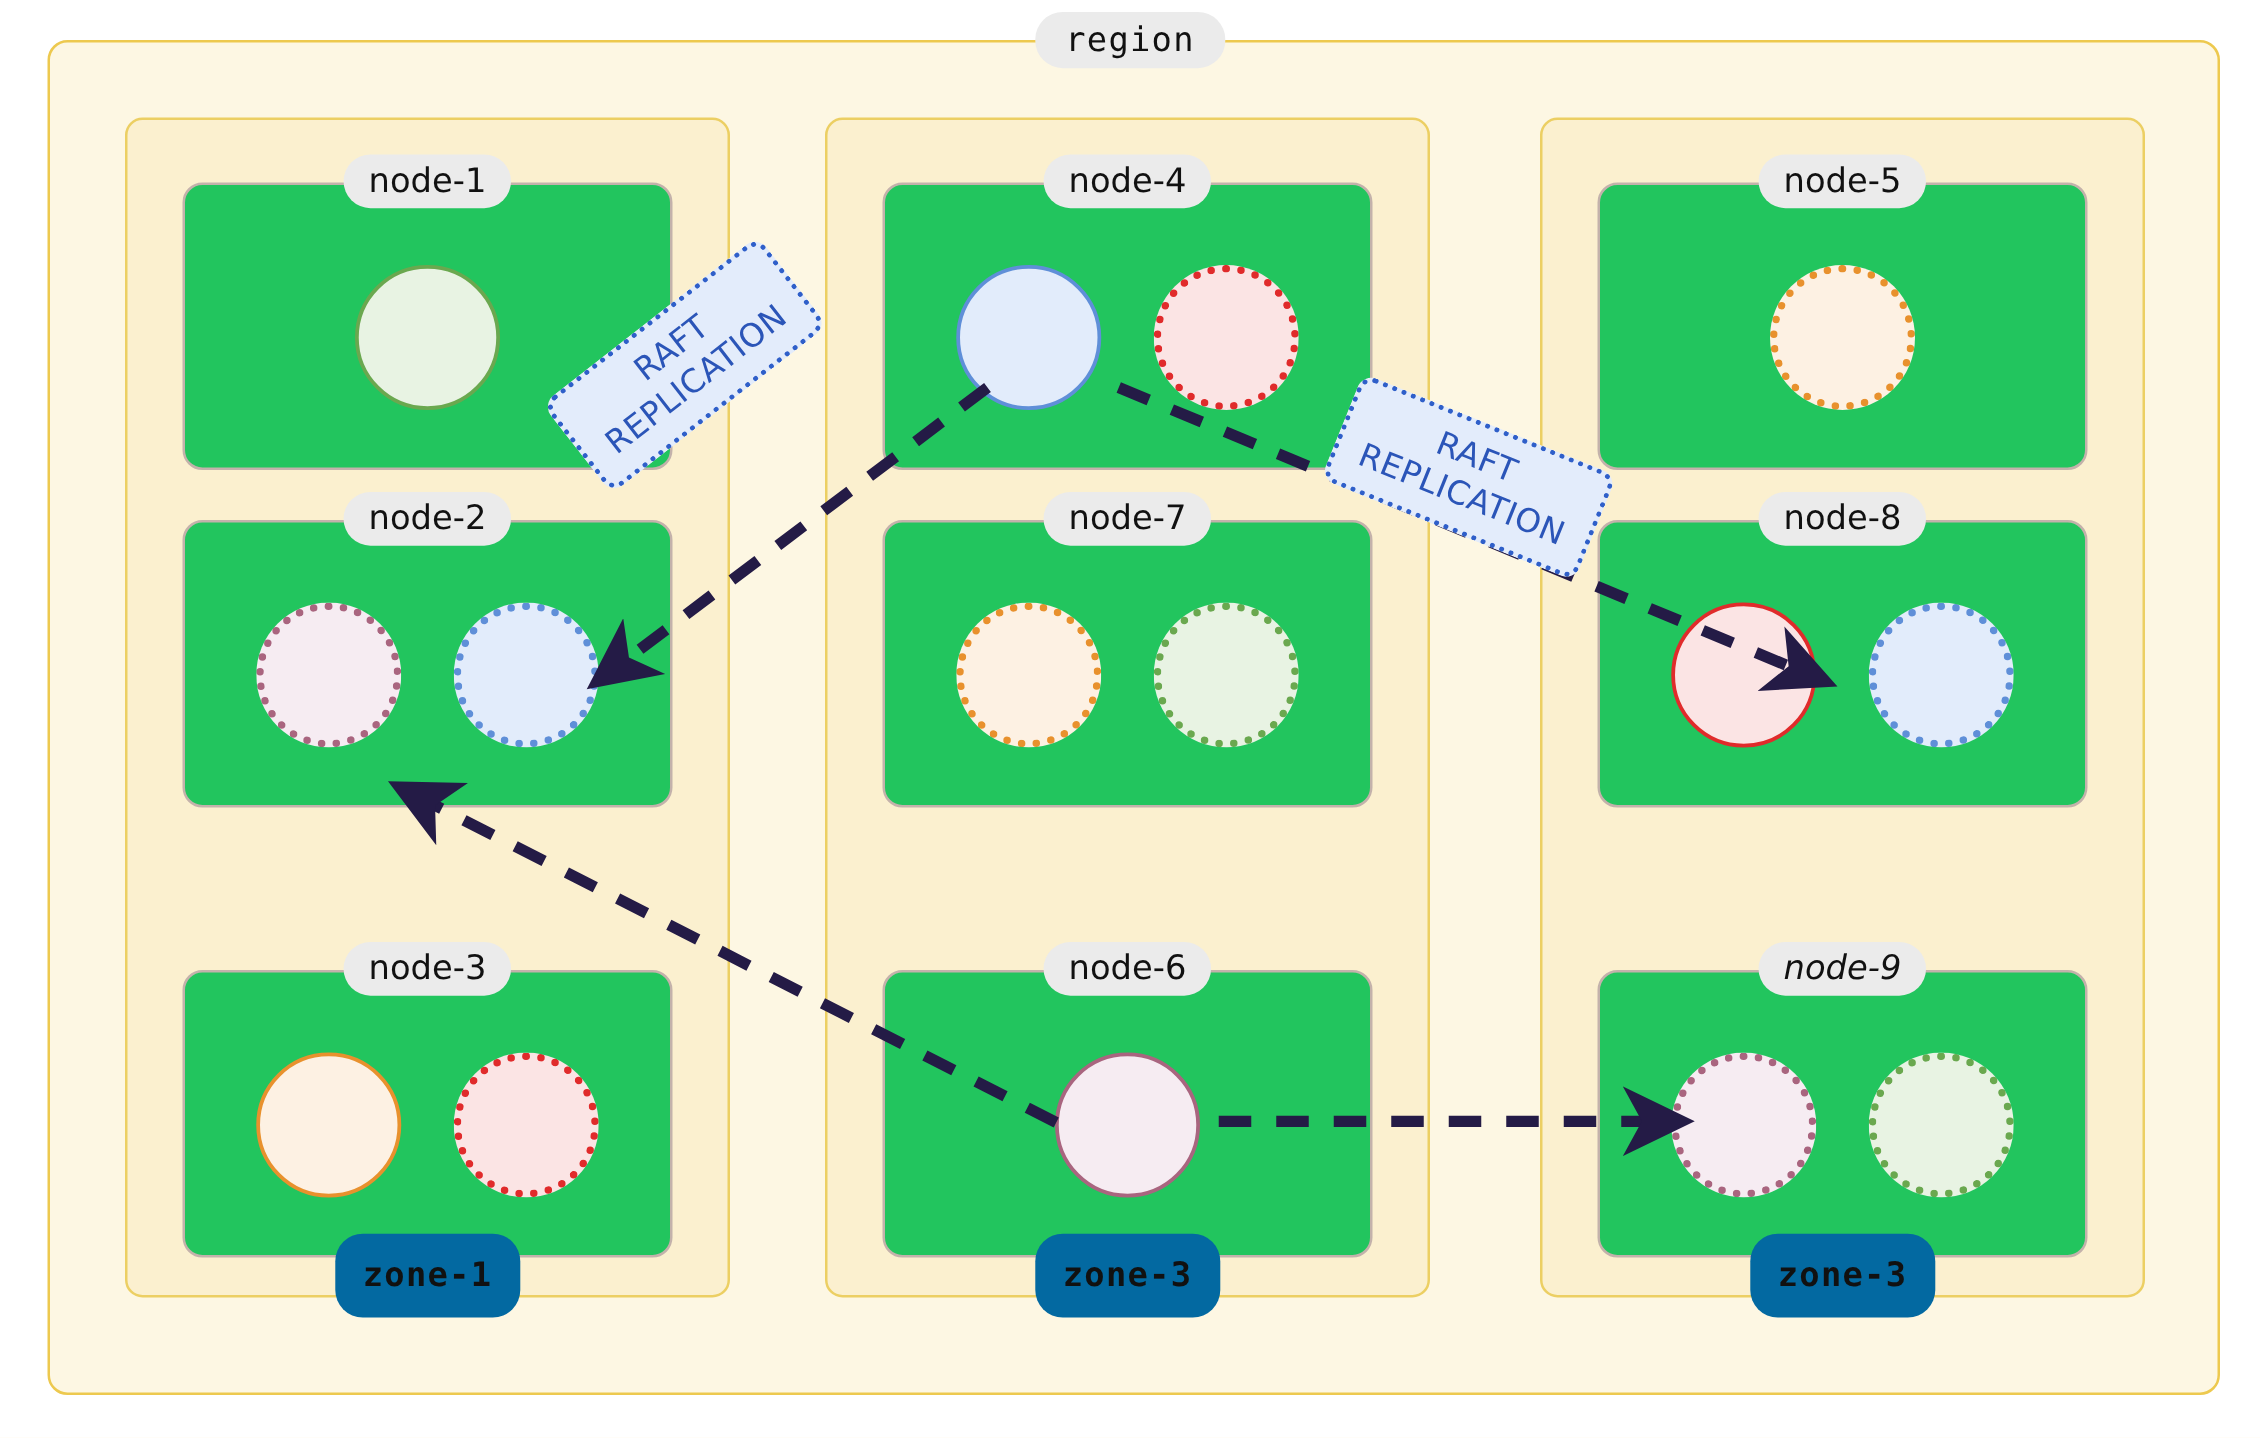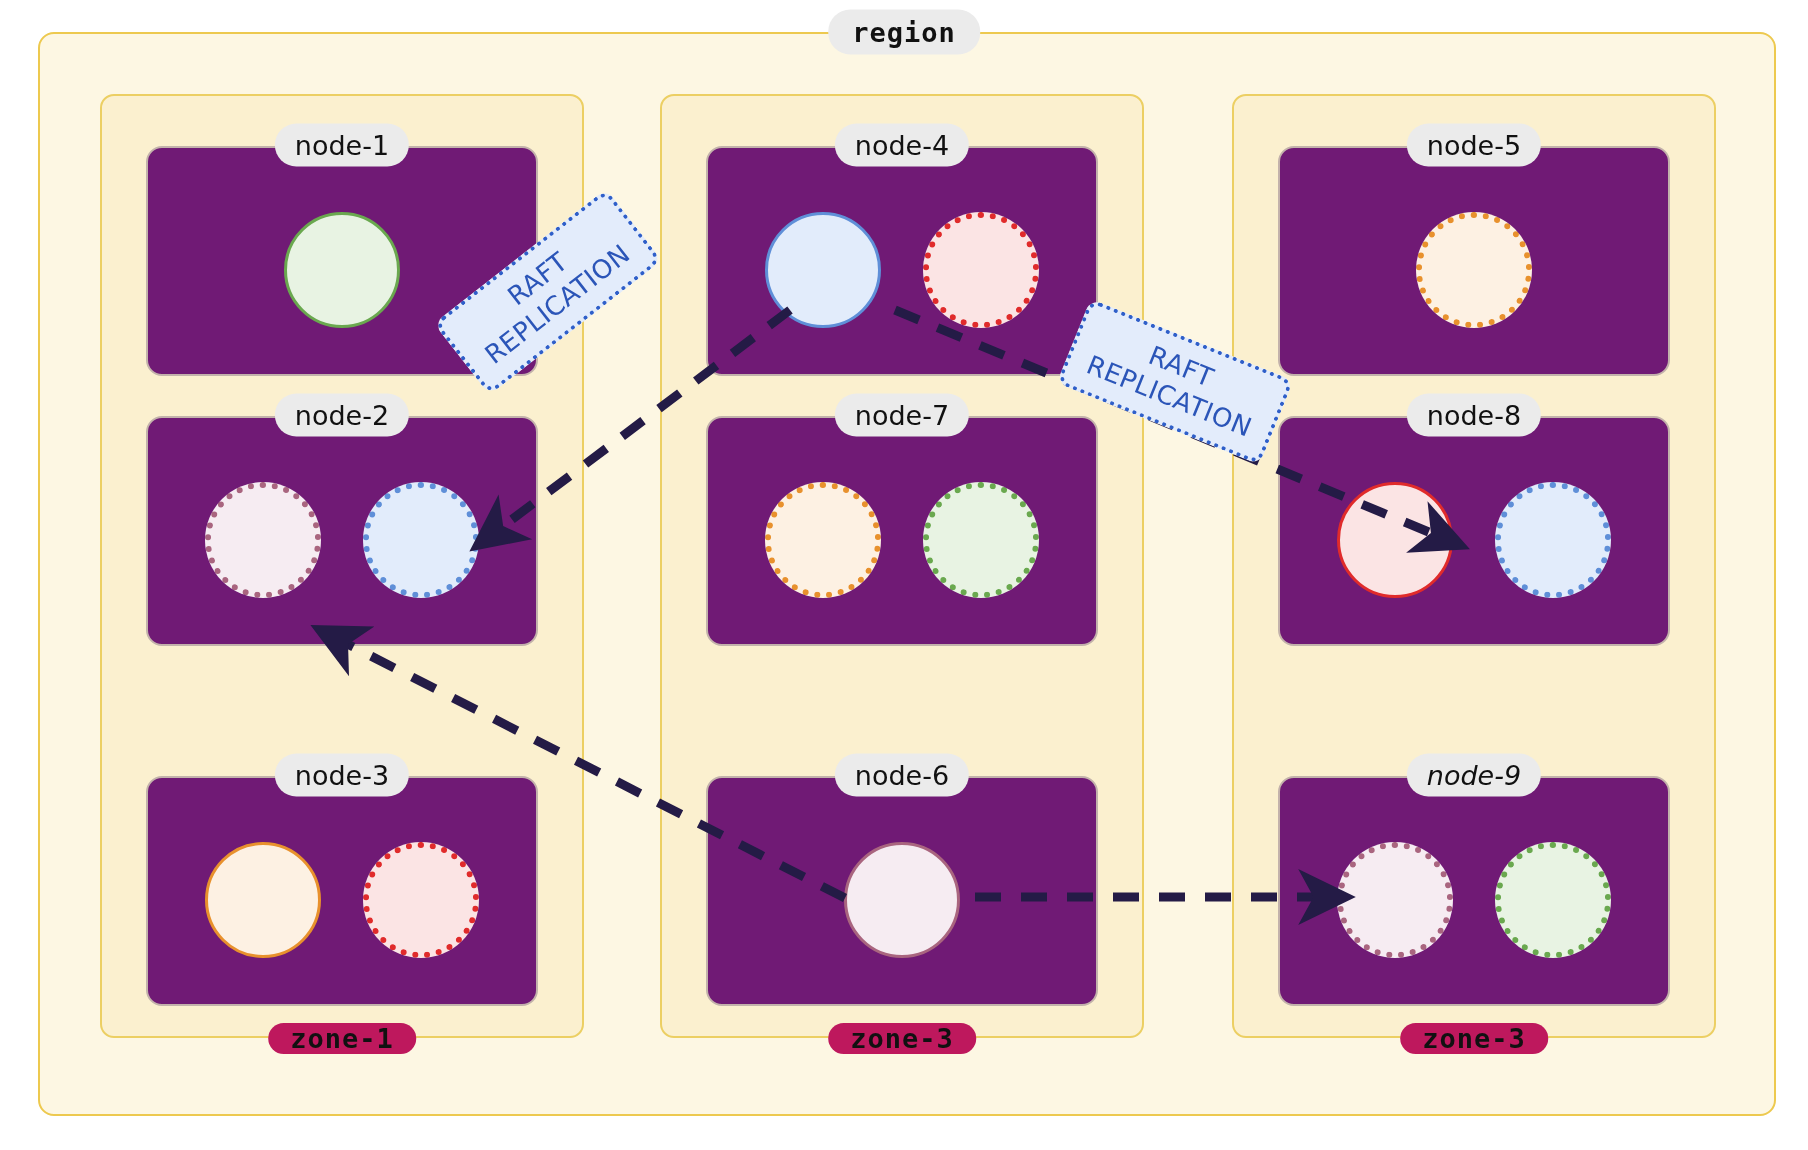--- a/index.html
+++ b/index.html
@@ -21,21 +21,21 @@
     border: 2px solid #edc94f;
     border-radius: 16px;
   }
   .region-label {
     position: absolute;
     left: 50%; top: 32px;
     transform: translate(-50%, -50%);
     background: #ebebeb;
     color: #111111;
     font-family: "DejaVu Sans Mono", monospace;
-    font-weight: bold;
+    font-weight: normal;
     font-size: 27px;
     letter-spacing: 1px;
     padding: 7px 24px;
     border-radius: 22px;
     z-index: 30;
     white-space: nowrap;
     text-align: right;
   }
 
   
@@ -48,37 +48,37 @@
     border-radius: 14px;
   }
   #zone-0 { left: 100px; }
   #zone-1 { left: 660px; }
   #zone-2 { left: 1232px; }
 
   .zone-label {
     position: absolute;
     left: 50%; bottom: -18px;
     transform: translateX(-50%);
-    background: #be185d;
+    background: #0369a1;
     color: #111111;
     font-family: "DejaVu Sans Mono", monospace;
     font-weight: bold;
     font-size: 27px;
     letter-spacing: 1px;
-    padding: 0 22px;
+    padding: 18px 22px;
     border-radius: 22px;
     z-index: 25;
     white-space: nowrap;
   }
 
   
   .node-box {
     position: absolute;
     width: 392px; height: 230px;
-    background: #701a75;
+    background: #22c55e;
     border: 2px solid #c3b2ab;
     border-radius: 16px;
     text-align: center;
   }
   .node-label {
     position: absolute;
     left: 50%; top: -3px;
     transform: translate(-50%, -50%);
     background: #ebebeb;
     color: #111111;

